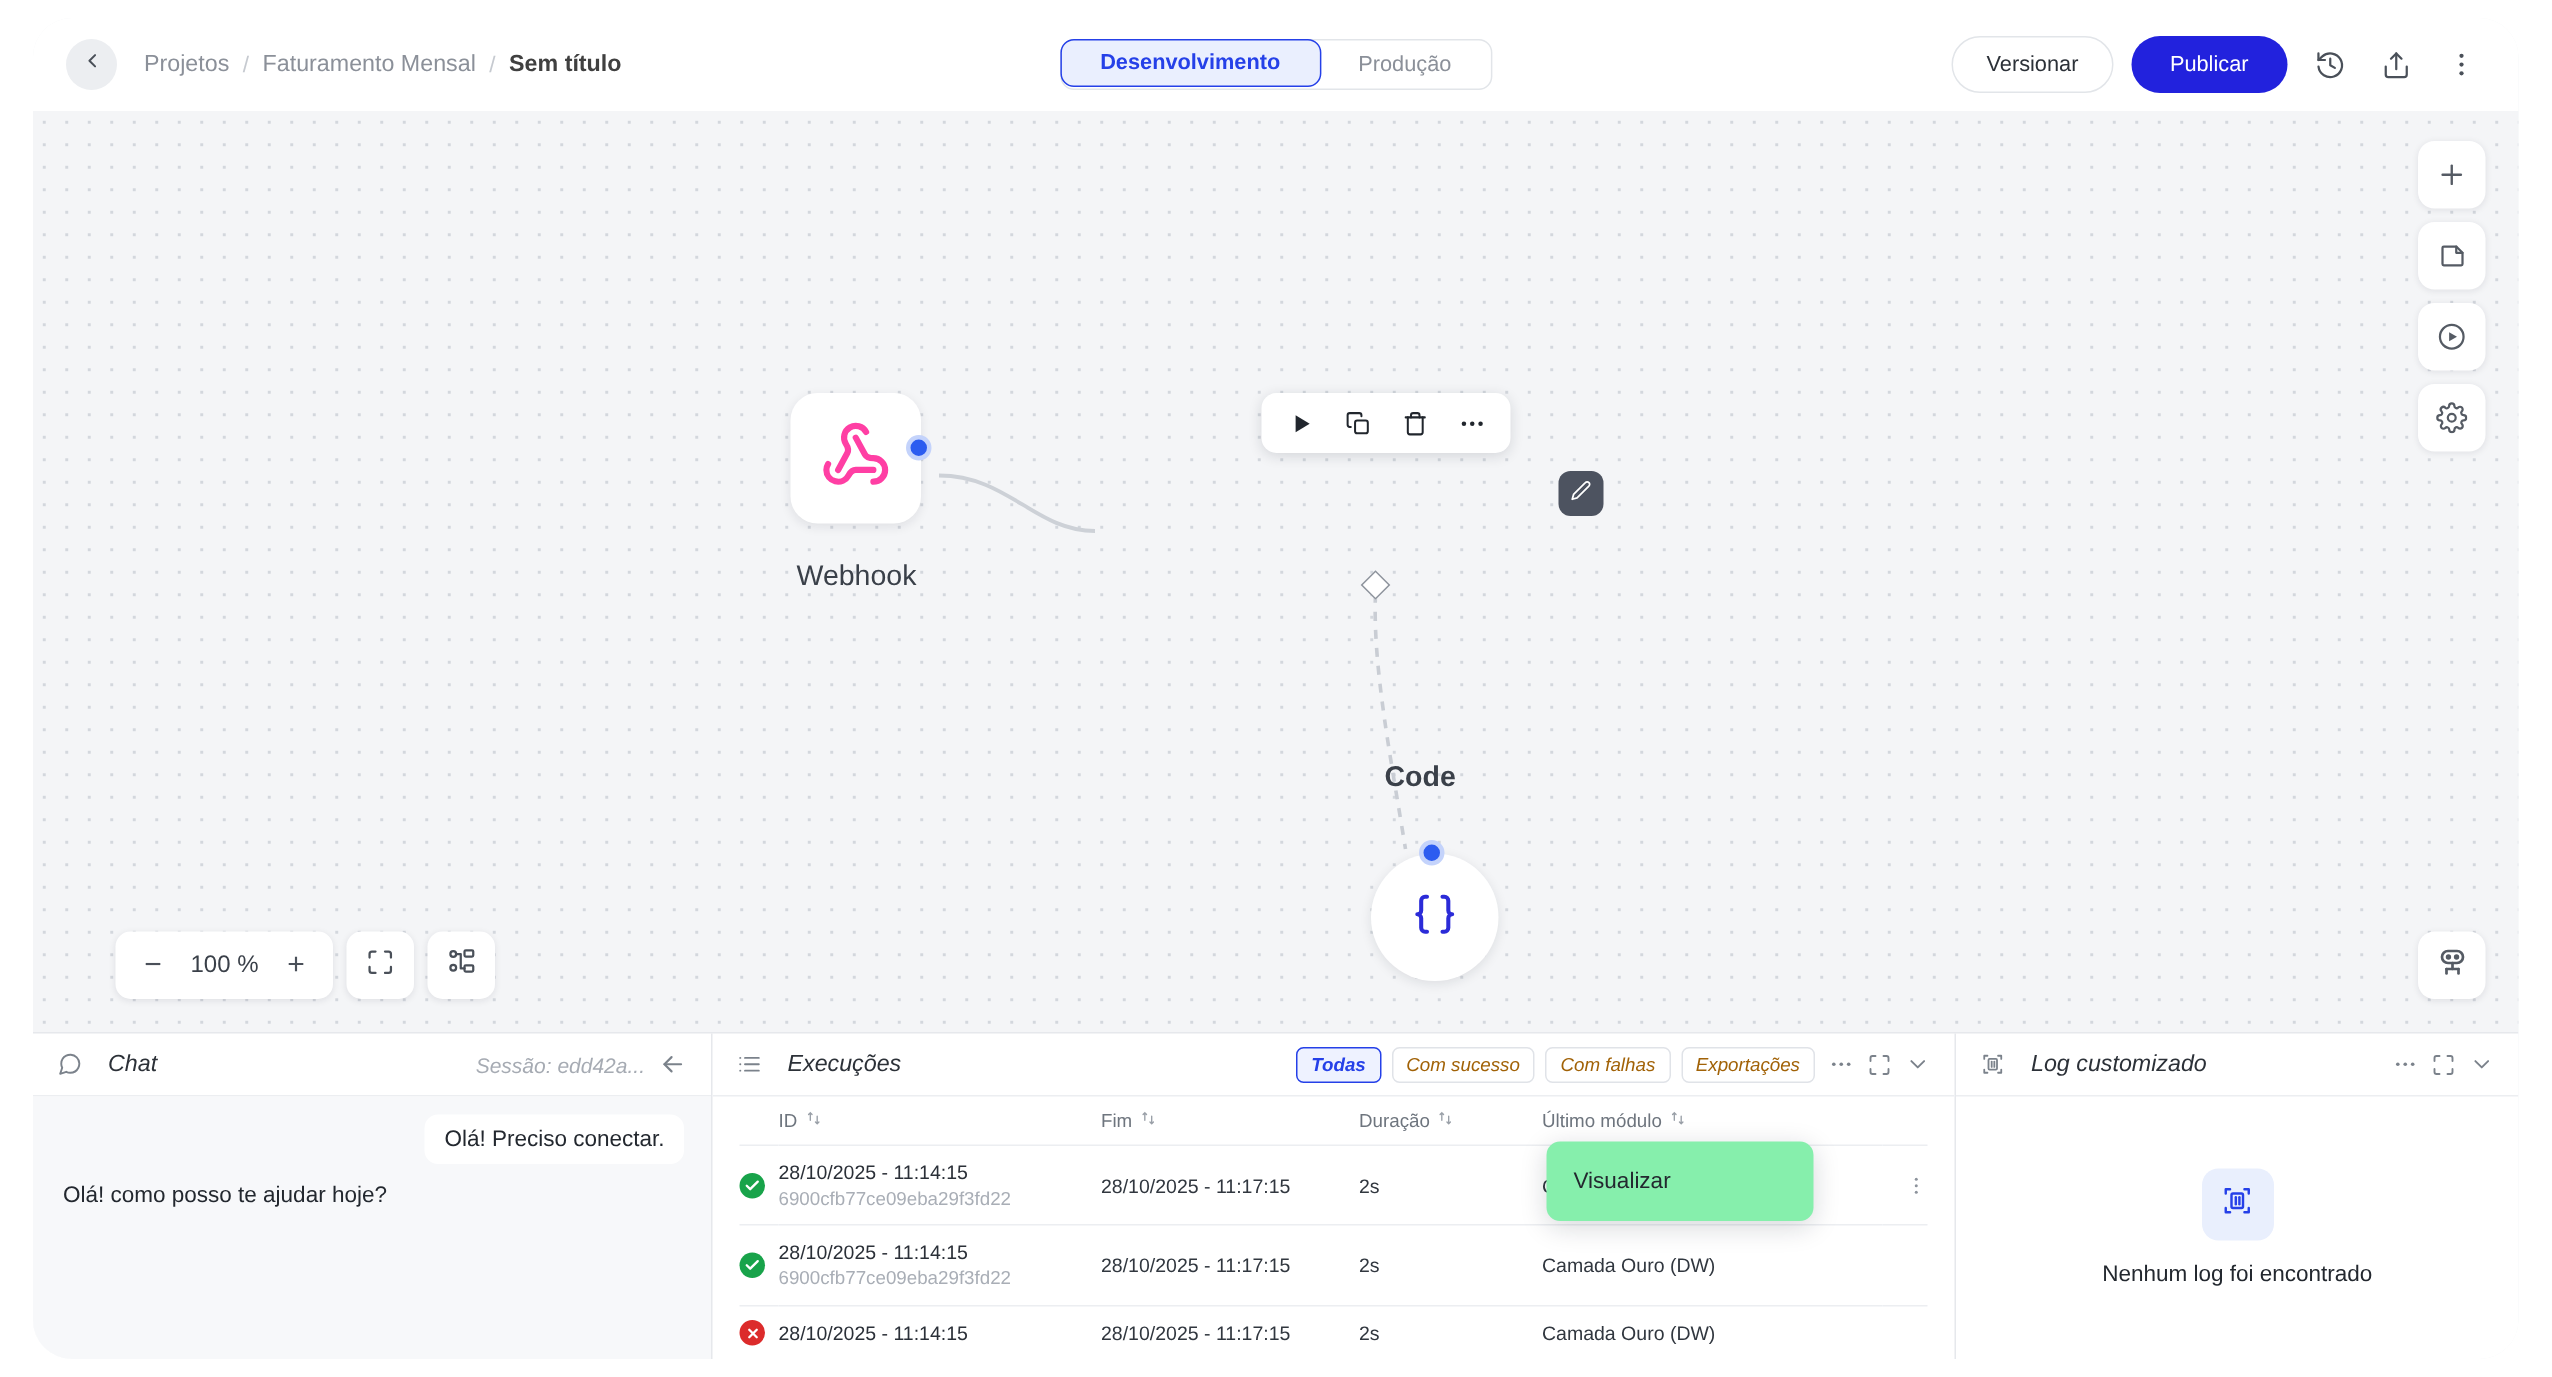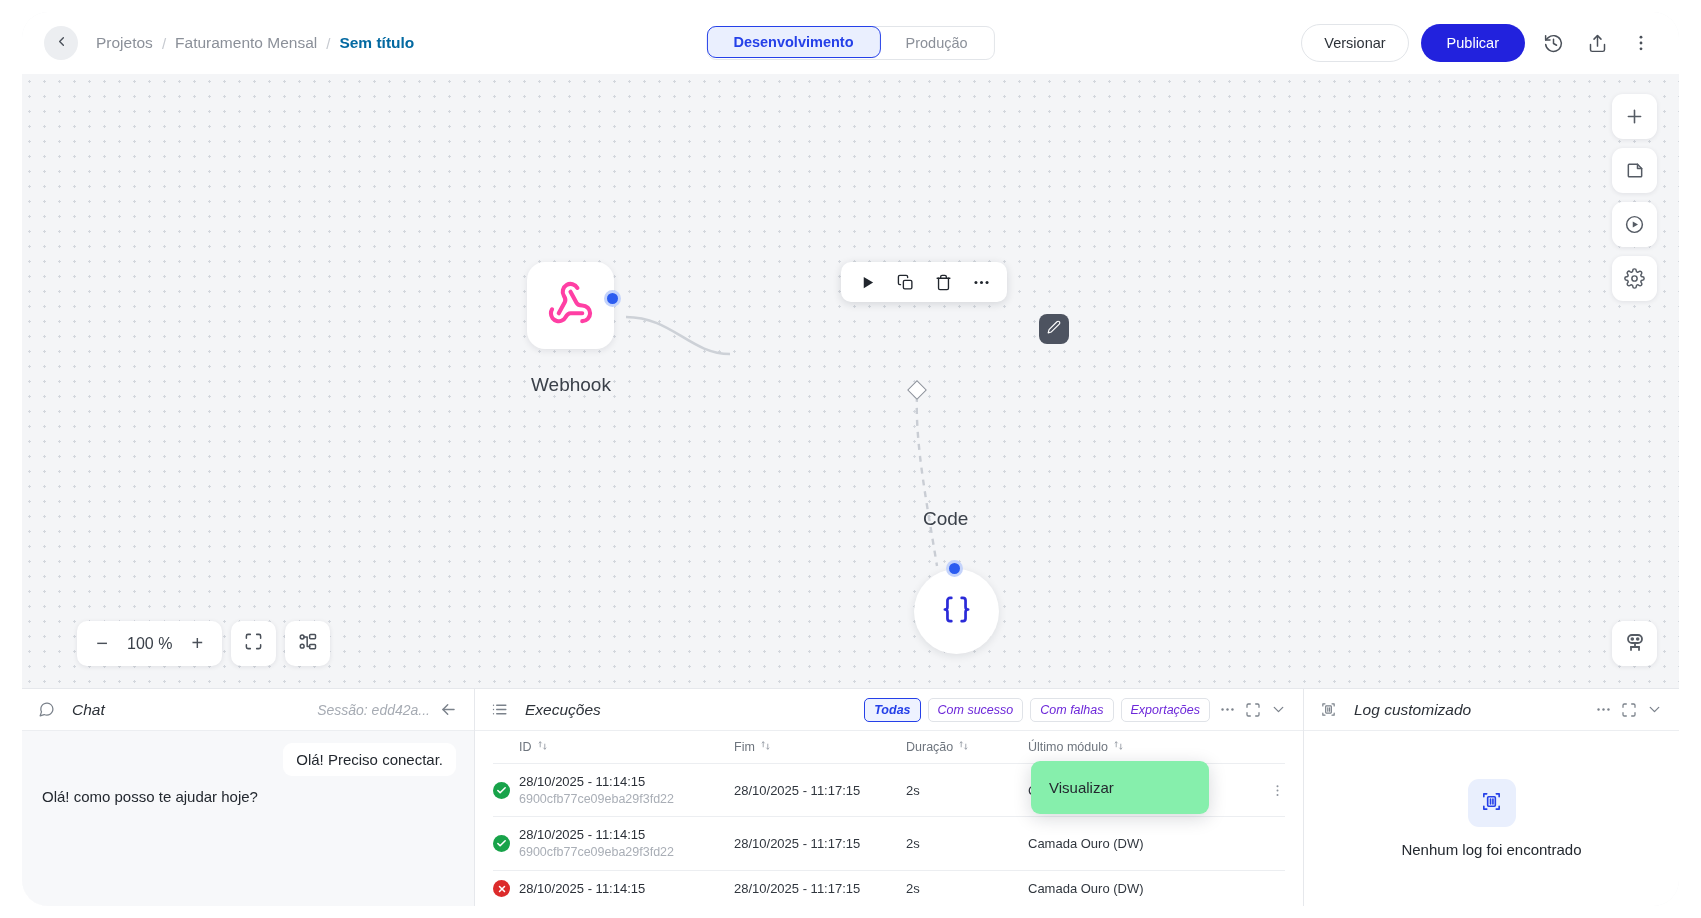--- a/index.html
+++ b/index.html
@@ -42,21 +42,21 @@
   }
   .breadcrumb {
     display: flex; align-items: center;
     margin-left: 18px;
     font-size: 15.5px;
     gap: 9px;
     white-space: nowrap;
   }
   .bc-item { color: #8b9099; cursor: pointer; }
   .bc-sep { color: #c6cad0; font-size: 15px; }
-  .bc-current { color: #0369a1; font-weight: 700; }
+  .bc-current { color: #404040; font-weight: 700; }
 
   .seg-wrap {
     position: absolute;
     left: 50%;
     transform: translateX(-50%);
     display: flex;
     border: 1px solid #e2e5e9;
     border-radius: 9px;
     overflow: visible;
     height: 34px;
@@ -335,21 +335,21 @@
     padding: 2px 2px;
   }
 
   .chips { display: flex; gap: 7px; align-items: center; }
   .chip {
     height: 24px;
     padding: 0 9px;
     border: 1px solid #e0e3e8;
     border-radius: 5px;
     font-size: 12.5px;
-    color: #6d28d9;
+    color: #a16207;
     display: flex; align-items: center;
     cursor: pointer;
     white-space: nowrap;
     background: #fff;
   }
   .chip.active {
     border-color: #2540e8;
     color: #2540e8;
     background: #eef2ff;
     font-weight: 700;
@@ -523,21 +523,21 @@
     <div class="edit-pill">
       <span>
         <svg width="14" height="14" viewBox="0 0 24 24" fill="none" stroke="currentColor" stroke-width="2" stroke-linecap="round" stroke-linejoin="round">
             <path d="M17 3a2.83 2.83 0 1 1 4 4L7.5 20.5 2 22l1.5-5.5z"></path>
           </svg>
       </span>
     </div>
 
     <div class="diamond"></div>
 
-    <div class="node-label" style="left:901px; top:434px;">Code</div>
+    <div class="node-label" style="left:901px; top:434px;font-weight:bold;">Code</div>
     <div class="code-node">
       <span>
         <svg width="31" height="31" viewBox="0 0 24 24" fill="none" stroke="#2b2bd8" stroke-width="2.1" stroke-linecap="round" stroke-linejoin="round">
             <path d="M8 3H7a2 2 0 0 0-2 2v5a2 2 0 0 1-2 2 2 2 0 0 1 2 2v5a2 2 0 0 0 2 2h1"></path>
             <path d="M16 3h1a2 2 0 0 1 2 2v5a2 2 0 0 0 2 2 2 2 0 0 0-2 2v5a2 2 0 0 1-2 2h-1"></path>
           </svg>
       </span>
       <div class="port" style="left:32px; top:-9px;"></div>
     </div>
 

